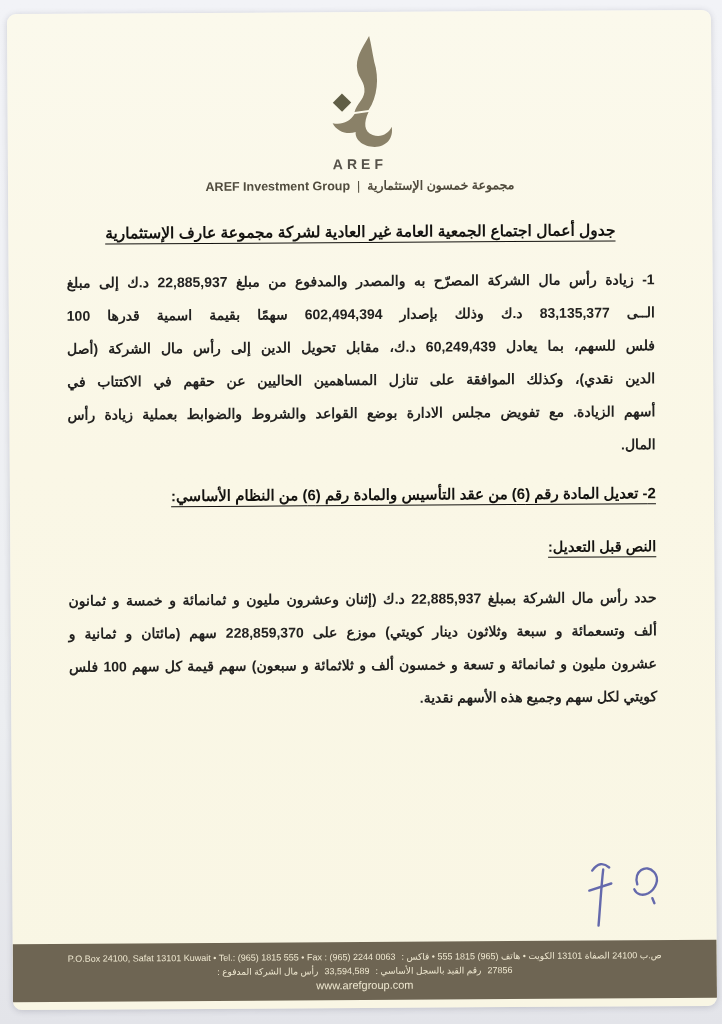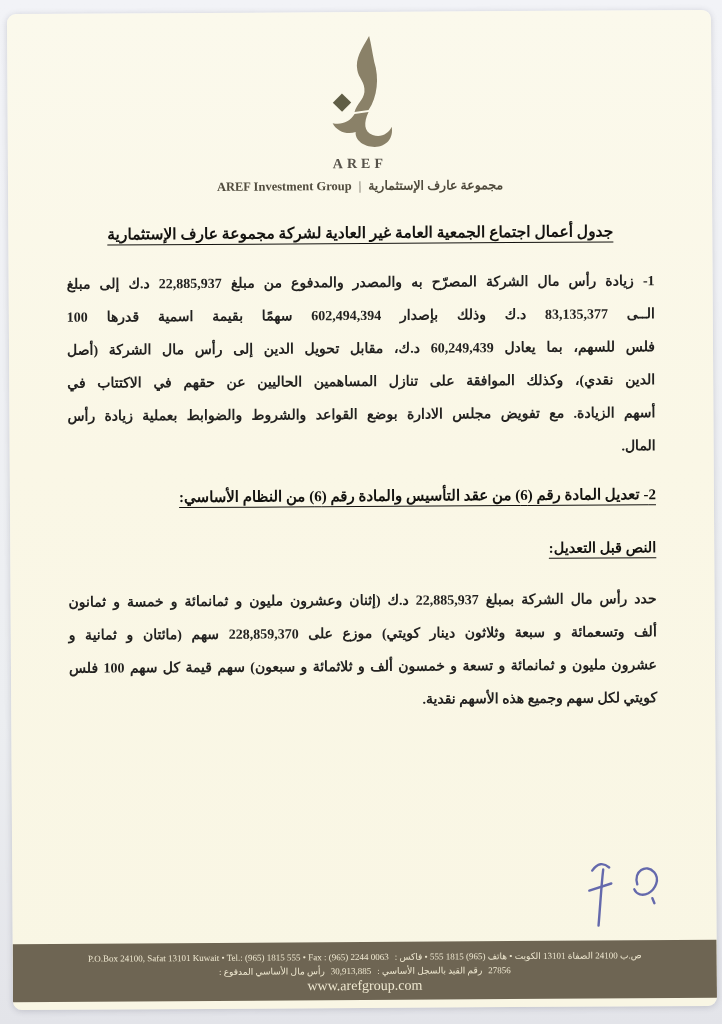--- a/index.html
+++ b/index.html
@@ -1,18 +1,18 @@
 <!DOCTYPE html>
 <html lang="ar"><head>
 <meta charset="utf-8">
 <style>
   html,body{margin:0;padding:0;background:#eceef1;}
   .viewport{position:relative;width:722px;height:1024px;overflow:hidden;
     background:linear-gradient(180deg,#f2f3f7 0%,#eceef1 70%,#e3e4e9 100%);
-    font-family:Liberation Serif, serif;}
+    font-family:Liberation Sans, sans-serif;}
   .page{position:absolute;left:10px;right:8px;top:12px;bottom:16px;
     background:linear-gradient(180deg,#fbf9ec 0%,#faf7e6 45%,#f9f6e4 100%);
     border-radius:9px;box-shadow:0 1px 6px rgba(60,60,80,.22);
     transform:rotate(-0.35deg);overflow:hidden;color:#1e1d1a;}
   
   .logo-block{text-align:center;padding-top:22px;}
   .logo-mark{display:block;margin:0 auto;}
   .brand{font-size:14px;font-weight:bold;letter-spacing:4px;color:#56524a;margin-top:2px;}
   .tagline{margin-top:6px;font-size:12.5px;font-weight:bold;color:#514c3e;
     display:flex;justify-content:center;align-items:center;gap:7px;}
@@ -29,39 +29,39 @@
   .h-section{margin:30px 58px 0;direction:rtl;text-align:right;font-size:14.5px;font-weight:bold;
     text-decoration:underline;text-underline-offset:5px;color:#141310;line-height:22px;}
   
   .handwriting{position:absolute;right:34px;bottom:66px;}
   
   .footer-band{position:absolute;left:0;right:0;bottom:8px;height:58px;
     background:#6e6553;display:flex;flex-direction:column;justify-content:center;
     align-items:center;gap:1px;color:#efe8d0;}
   .f-line{display:flex;align-items:center;gap:6px;font-size:9px;line-height:13px;white-space:nowrap;}
   .f-line .ar{direction:rtl;unicode-bidi:isolate;}
-  .f-site{font-size:14px;line-height:13px;color:#efe8d0;}
+  .f-site{font-size:11px;line-height:13px;color:#efe8d0;}
 </style>
 </head>
 <body>
 
 <div class="viewport">
   <div class="page">
 
     <div class="logo-block">
       <svg class="logo-mark" width="96" height="120" viewBox="0 0 96 120" aria-hidden="true">
         <path d="M58,2 C50,16 44,24 46,36 C47,44 54,48 53,58 C52,66 45,70 43,78 L57,76 C66,63 68,44 63,28 C61,18 60,10 58,2 Z" fill="#8a8168"></path>
         <path d="M43,80 C38,88 30,91 21,89 C25,97 35,101 44,98 C43,106 52,113 63,113 C75,113 82,104 80,93 C77,100 69,104 61,101 C52,98 52,88 57,78 Z" fill="#8a8168"></path>
         <rect x="24" y="62" width="13" height="13" transform="rotate(45 30.5 68.5)" fill="#605e46"></rect>
       </svg>
       <div class="brand">AREF</div>
       <div class="tagline">
         <span>AREF Investment Group</span>
         <span class="sep">|</span>
-        <span class="ar" dir="rtl">مجموعة عارف الإستثمارية</span>
+        <span class="ar" dir="rtl">مجموعة خمسون الإستثمارية</span>
       </div>
     </div>
 
     <div class="doc-title">جدول أعمال اجتماع الجمعية العامة غير العادية لشركة مجموعة عارف الإستثمارية</div>
 
     <div class="para">
         <div class="pline">1- زيادة رأس مال الشركة المصرّح به والمصدر والمدفوع من مبلغ 22,885,937 د.ك إلى مبلغ</div>
         <div class="pline">الــى 83,135,377 د.ك وذلك بإصدار 602,494,394 سهمًا بقيمة اسمية قدرها 100</div>
         <div class="pline">فلس للسهم، بما يعادل 60,249,439 د.ك، مقابل تحويل الدين إلى رأس مال الشركة (أصل</div>
         <div class="pline">الدين نقدي)، وكذلك الموافقة على تنازل المساهمين الحاليين عن حقهم في الاكتتاب في</div>
@@ -88,22 +88,22 @@
         <path d="M90,50 l2,5"></path>
       </g>
     </svg>
 
     <div class="footer-band">
       <div class="f-line">
         <span>P.O.Box 24100, Safat 13101 Kuwait • Tel.: (965) 1815 555 • Fax : (965) 2244 0063</span>
         <span class="ar">ص.ب 24100 الصفاة 13101 الكويت • هاتف (965) 1815 555 • فاكس :</span>
       </div>
       <div class="f-line">
-        <span class="ar">رأس مال الأساسي المدفوع :</span>
-        <span>30,913,885</span>
+        <span class="ar">رأس مال الشركة المدفوع :</span>
+        <span>33,594,589</span>
         <span class="ar">رقم القيد بالسجل الأساسي :</span>
         <span>27856</span>
       </div>
       <div class="f-site">www.arefgroup.com</div>
     </div>
 
   </div>
 </div>
 
 </body></html>

